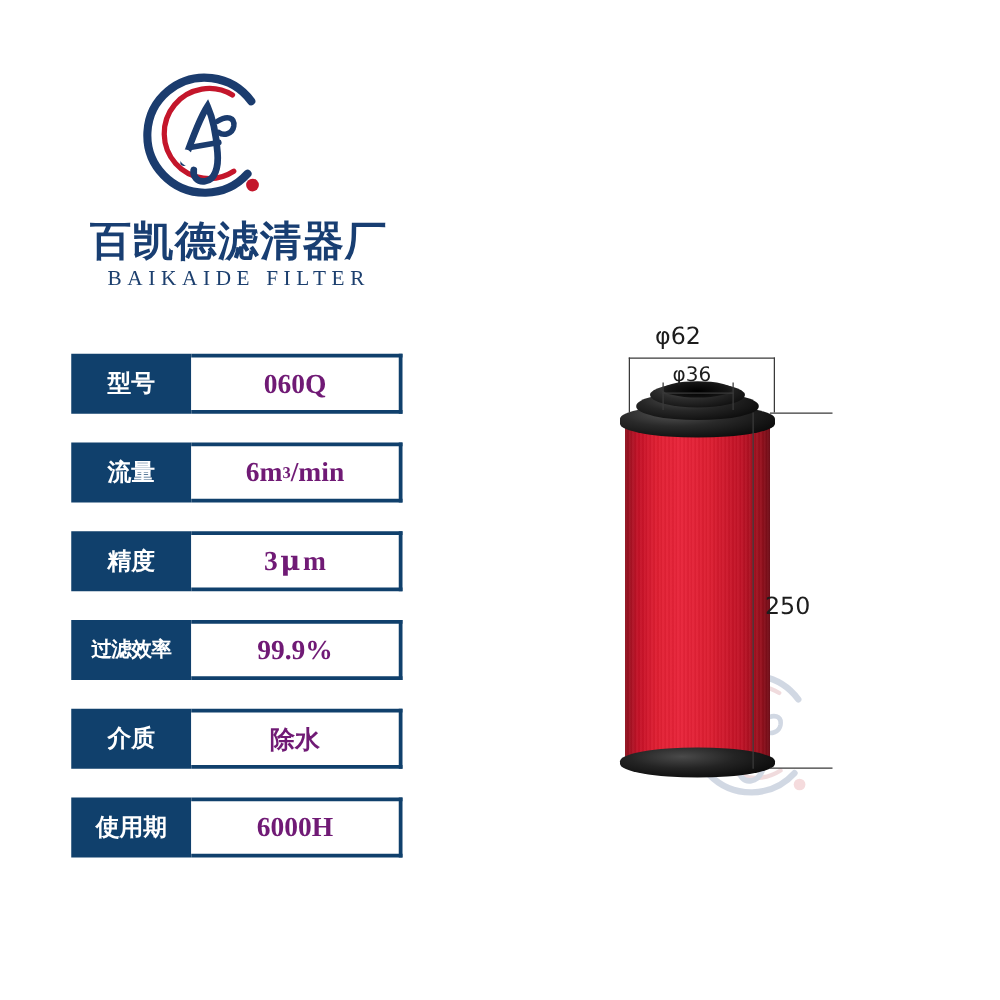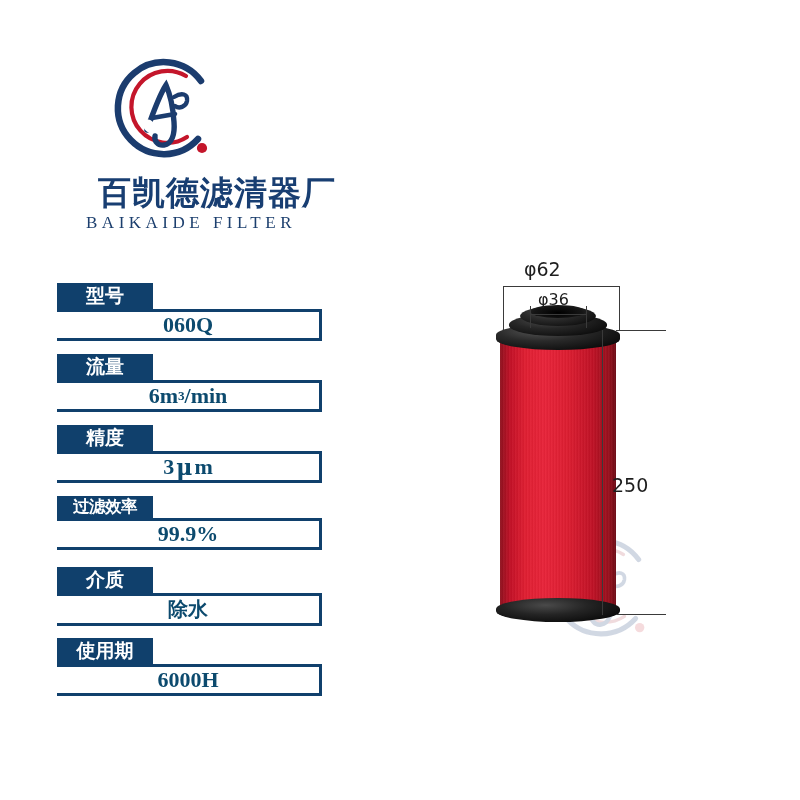--- a/index.html
+++ b/index.html
@@ -28,21 +28,21 @@
     left: 62px;
     top: 0px;
     width: 120px;
     height: 120px;
   }
   #brand-cn {
     position: absolute;
     left: 6px;
     top: 124px;
     width: 290px;
-    text-align: right;
+    text-align: center;
     font-family: "DejaVu Sans", sans-serif;
     font-size: 33px;
     font-weight: 700;
     letter-spacing: 1px;
     color: #183E72;
     line-height: 1;
     white-space: nowrap;
   }
   #brand-en {
     position: absolute;
@@ -64,21 +64,20 @@
     position: absolute;
     left: 57px;
     top: 283px;
     width: 265px;
   }
   .spec-row {
     display: flex;
     align-items: stretch;
     height: 48px;
     margin-bottom: 23px;
-    flex-direction: column;
   }
   .spec-label {
     width: 96px;
     background: #10406C;
     color: #ffffff;
     display: flex;
     align-items: center;
     justify-content: center;
     font-family: "DejaVu Sans", sans-serif;
     font-size: 19px;
@@ -89,21 +88,21 @@
   }
   .spec-label.tight {
     font-size: 16.5px;
     letter-spacing: -0.5px;
   }
   .spec-value {
     flex: 1;
     background: #ffffff;
     border: 3px solid #10406C;
     border-left: none;
-    color: #0c4a6e;
+    color: #701a75;
     display: flex;
     align-items: center;
     justify-content: center;
     font-family: "Liberation Serif", serif;
     font-size: 22px;
     font-weight: 700;
     box-sizing: border-box;
     white-space: nowrap;
   }
   .spec-value.cn {

